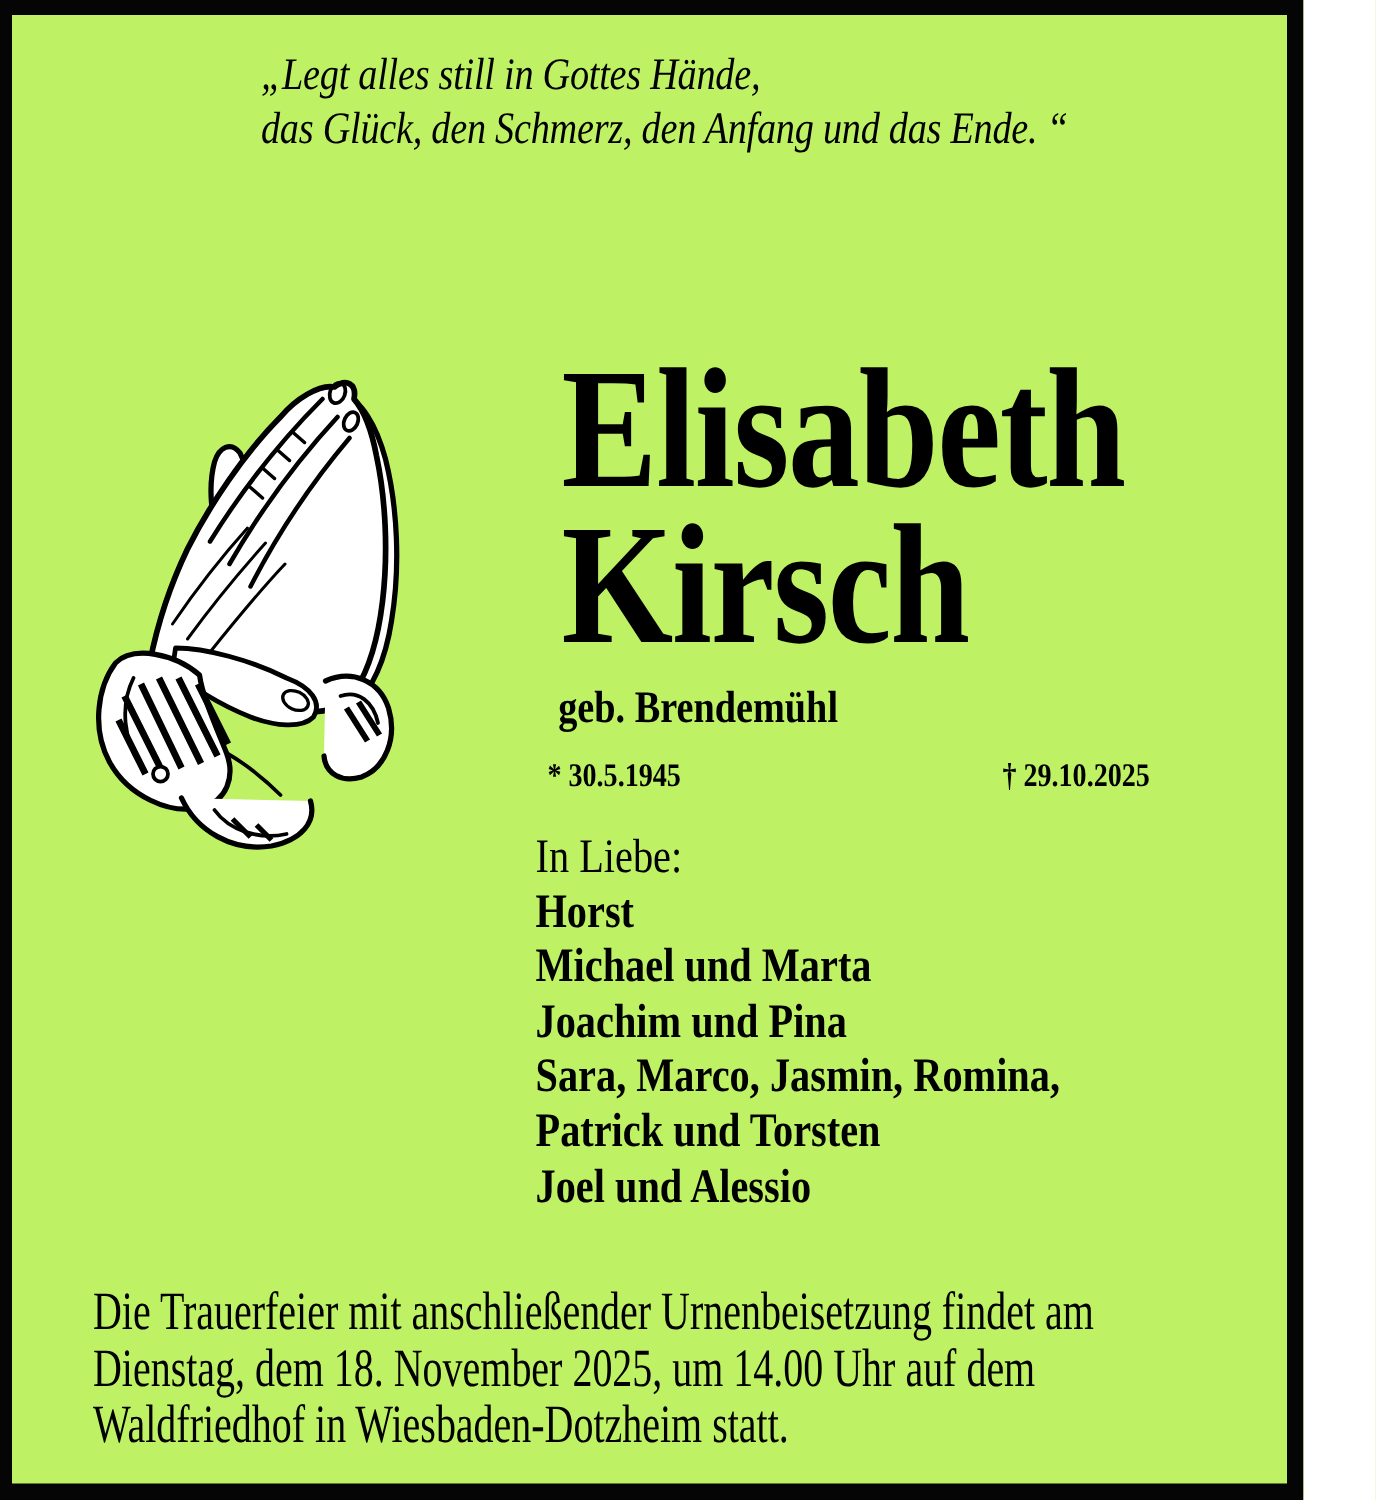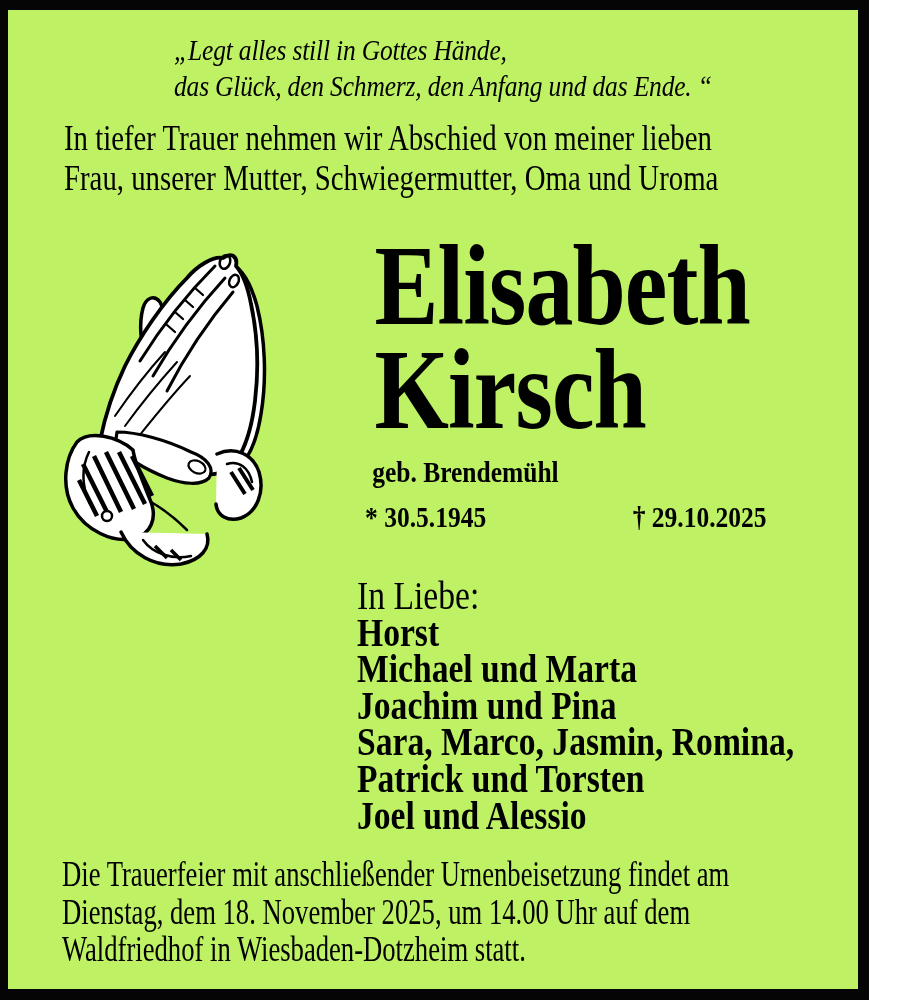--- a/index.html
+++ b/index.html
@@ -88,43 +88,43 @@
     line-height: 36px;
     font-weight: 700;
     transform: scaleX(0.85);
     transform-origin: center;
   }
   .dates {
     width: 402px;
     margin: 9px auto 0;
     display: flex;
     justify-content: space-between;
-    font-size: 30px;
+    font-size: 22px;
     line-height: 36px;
     font-weight: 700;
   }
   .dates .birth {
     display: inline-block;
     transform: scaleX(0.85);
     transform-origin: left center;
     white-space: nowrap;
   }
   .dates .death {
     display: inline-block;
     transform: scaleX(0.85);
     transform-origin: right center;
     white-space: nowrap;
   }
 
   
   .mourners {
     position: absolute;
     left: 357px;
-    top: 578px;
-    font-size: 40px;
+    top: 552px;
+    font-size: 32px;
     line-height: 36.6px;
   }
   .mourners .condense { transform: scaleX(0.84); }
   .mourners .mname { font-weight: 700; }
 
   
   .funeral {
     position: absolute;
     left: 62px;
     top: 856px;
@@ -137,24 +137,20 @@
 <body>
 
 <div class="page">
   <div class="frame"></div>
 
   <div class="quote">
     <span class="condense">„Legt alles still in Gottes Hände,</span>
     <span class="condense">das Glück, den Schmerz, den Anfang und das Ende. “</span>
   </div>
 
-  <div class="intro">
-    <span class="condense">In tiefer Trauer nehmen wir Abschied von meiner lieben</span>
-    <span class="condense">Frau, unserer Mutter, Schwiegermutter, Oma und Uroma</span>
-  </div>
 
   <svg class="hands" viewBox="0 0 290 352" fill="none" stroke="#000000" stroke-linecap="round" stroke-linejoin="round" aria-hidden="true">
 
     <path d="M 88,82 C 91,72 99,68 105,76 C 111,87 112,106 108,126 L 92,136 C 85,117 84,97 88,82 Z" fill="#ffffff" stroke-width="3.5"></path>
 
     <path d="M 172,36 C 186,40 196,58 202,80 C 210,112 212,152 206,188 C 202,214 193,234 181,244 L 160,238 C 176,196 184,148 181,104 C 179,78 176,54 168,42 Z" fill="#ffffff" stroke-width="3.5"></path>
 
     <path d="M 45,215 C 50,190 58,165 70,140 C 84,112 108,76 132,52 C 142,40 158,30 168,32 C 176,26 183,30 181,40 C 188,48 193,62 196,78 C 202,106 204,142 200,175 C 197,200 191,220 182,234 C 174,246 160,250 148,248 L 100,240 C 76,236 56,230 45,215 Z" fill="#ffffff" stroke-width="3.8"></path>
 
     <path d="M 160,40 C 135,65 108,98 85,135" stroke-width="3"></path>

